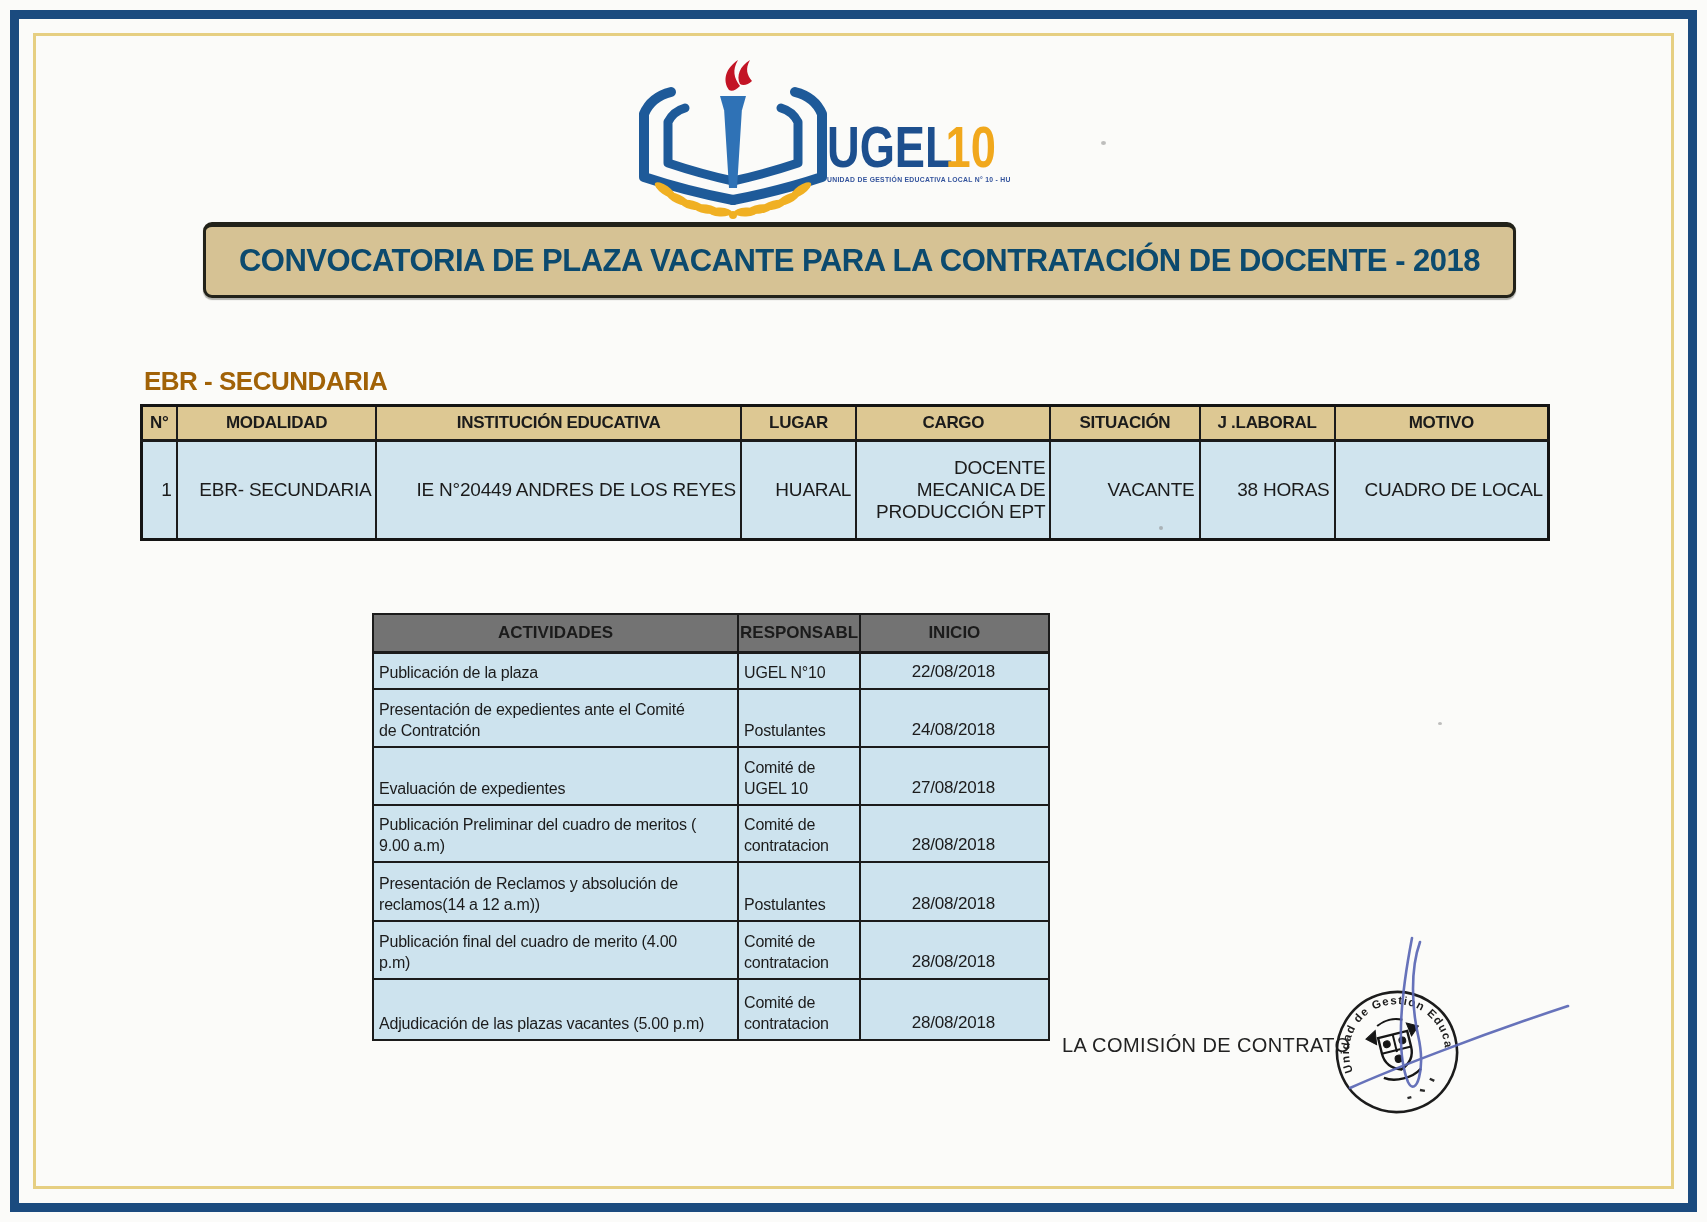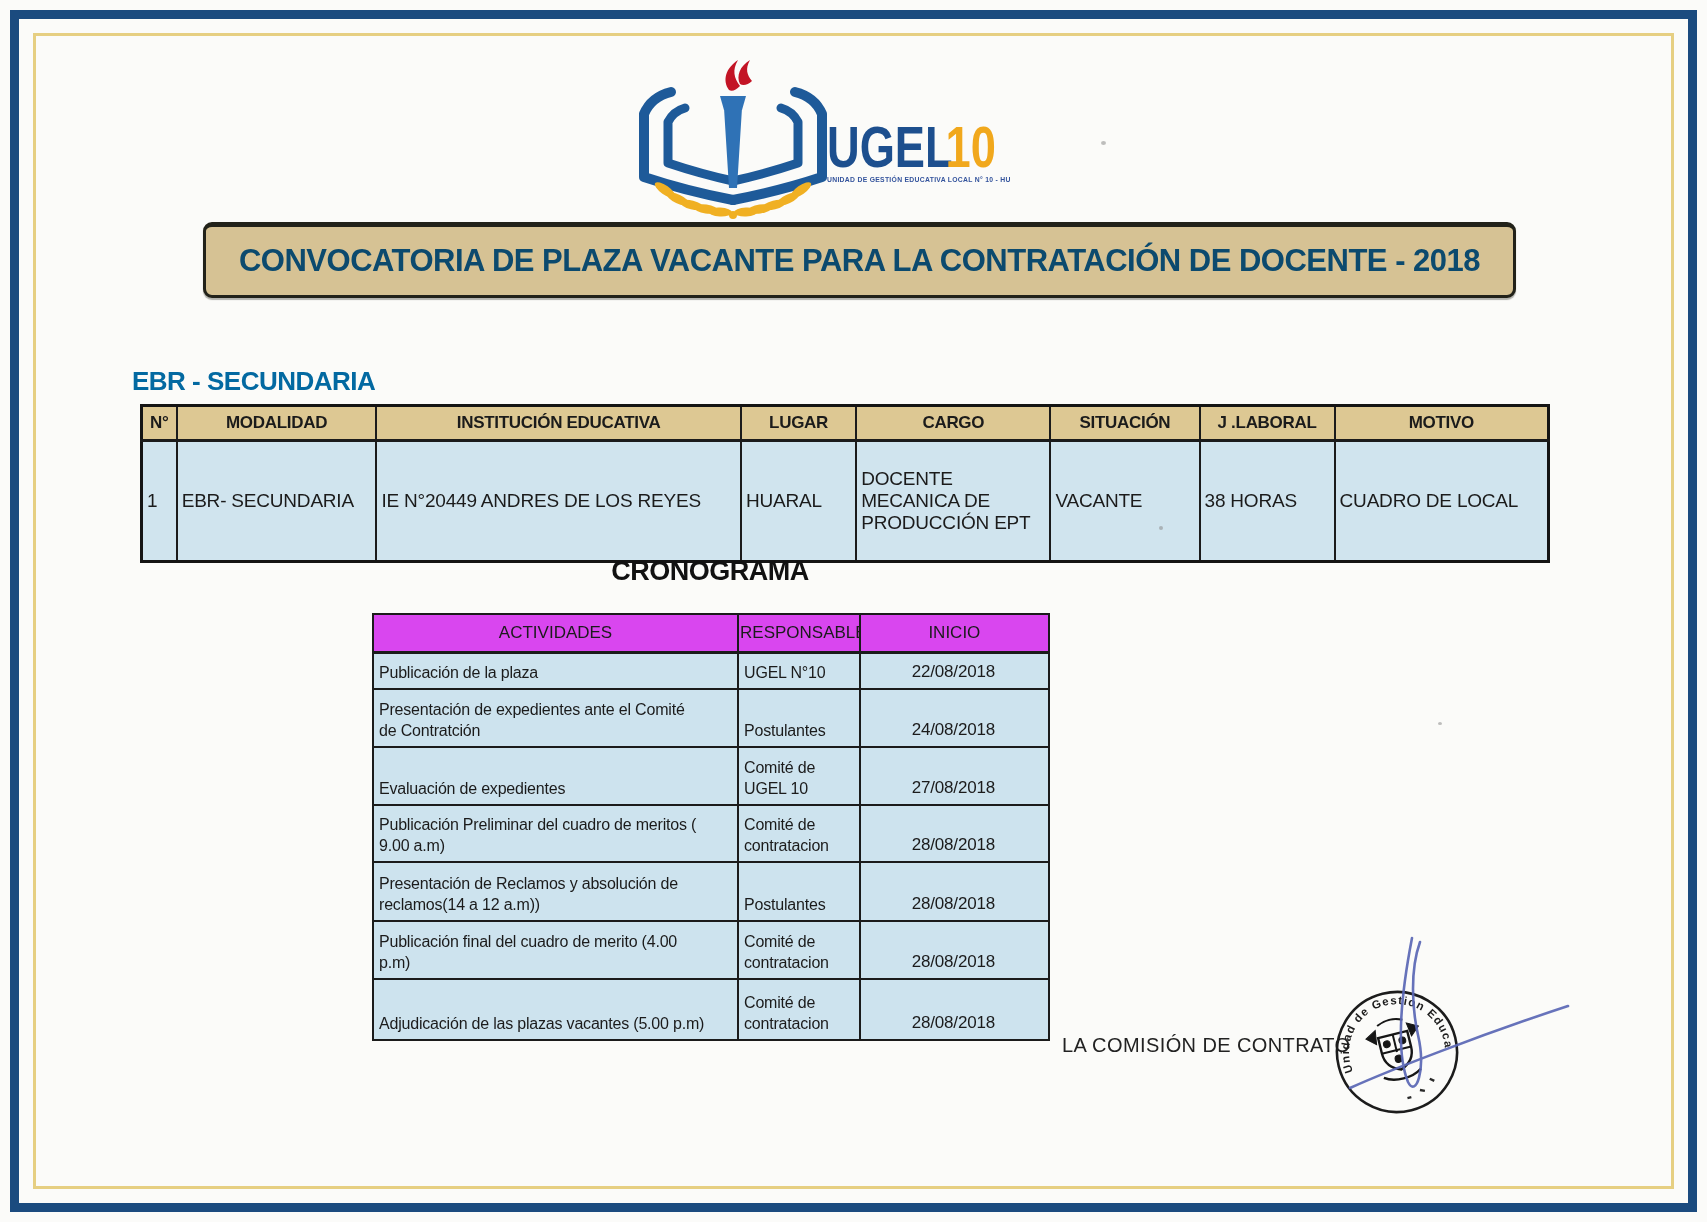--- a/index.html
+++ b/index.html
@@ -9,35 +9,35 @@
   .border-gold{position:absolute;inset:33px;border:3px solid #e6cf82;pointer-events:none;}
 
   .logo{position:absolute;left:590px;top:50px;width:420px;height:170px;}
 
   .banner{position:absolute;left:203px;top:222px;width:1307px;height:68px;
           background:#d6c294;border:3px solid #22221a;border-top-width:5px;border-radius:9px;
           box-shadow:0 2px 1px rgba(40,40,30,.35);
           display:flex;align-items:center;justify-content:center;
           font-size:31px;font-weight:700;letter-spacing:-.5px;color:#0c4a6e;}
 
-  .h-ebr{position:absolute;left:132px;top:366px;font-size:26px;font-weight:700;letter-spacing:-.5px;color:#0369a1;}
+  .h-ebr{position:absolute;left:144px;top:366px;font-size:26px;font-weight:700;letter-spacing:-.5px;color:#a16207;}
   .h-cron{position:absolute;left:560px;top:556px;width:300px;text-align:center;
           font-size:27px;font-weight:700;letter-spacing:-.5px;color:#111;}
 
   table{border-collapse:collapse;table-layout:fixed;}
   td,th{border:2px solid #1b1b1b;overflow:hidden;}
 
   .t1{position:absolute;left:140px;top:404px;width:1410px;border:3px solid #141414;}
   .t1 th{height:30px;background:#ddc893;font-size:17px;font-weight:700;letter-spacing:-.3px;
          text-align:center;vertical-align:middle;border-bottom-width:3px;}
   .t1 td{height:92px;background:#d0e4ee;font-size:19px;letter-spacing:-.2px;
-         text-align:left;vertical-align:middle;padding:13px 4px;}
+         text-align:right;vertical-align:middle;padding:2px 4px;}
 
   .t2{position:absolute;left:372px;top:613px;width:678px;border:2.5px solid #161616;}
-  .t2 th{height:34px;background:#d946ef;font-size:17px;font-weight:400;
+  .t2 th{height:34px;background:#737373;font-size:17px;font-weight:700;
          text-align:center;vertical-align:middle;border-bottom-width:3px;}
   .t2 td{background:#cde3ee;font-size:16px;letter-spacing:-.2px;vertical-align:bottom;
          padding:2px 7px 4px 5px;line-height:1.35;}
   .t2 td.act{text-align:left;}
   .t2 td.resp{text-align:left;}
   .t2 td.date{text-align:center;font-size:17px;}
   .t2 tbody tr:nth-child(1) td{height:28px;}
   .t2 tbody tr:nth-child(2) td{height:50px;}
   .t2 tbody tr:nth-child(3) td{height:50px;}
   .t2 tbody tr:nth-child(4) td{height:49px;}
@@ -142,21 +142,20 @@
         <td class="preline">DOCENTE
 MECANICA DE
 PRODUCCIÓN  EPT</td>
         <td>VACANTE</td>
         <td>38 HORAS</td>
         <td>CUADRO DE LOCAL</td>
       </tr>
     </tbody>
   </table>
 
-  <div class="h-cron">CRONOGRAMA</div>
 
   <table class="t2">
     <colgroup>
         <col style="width:54%">
         <col style="width:18%">
         <col style="width:28%">
       </colgroup>
     <thead>
       <tr>
         <th>ACTIVIDADES</th>

